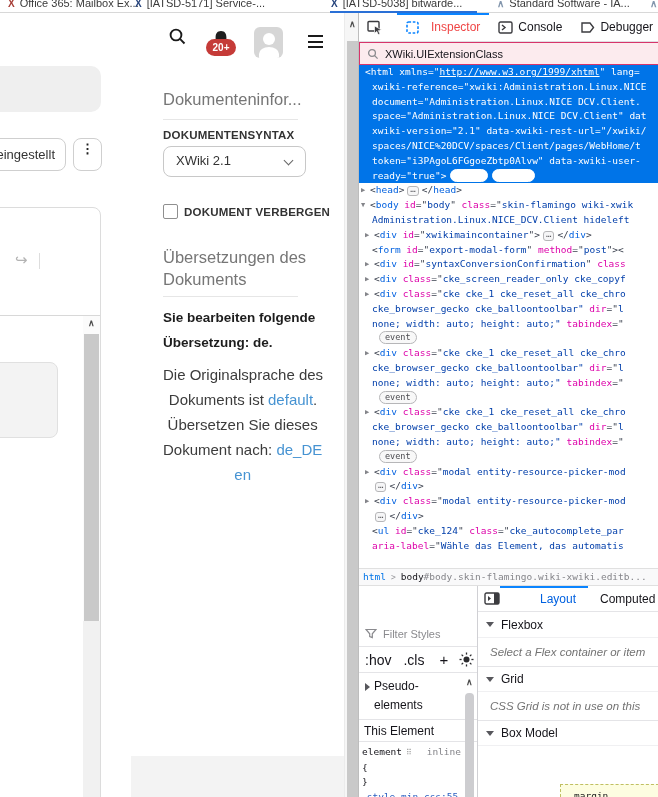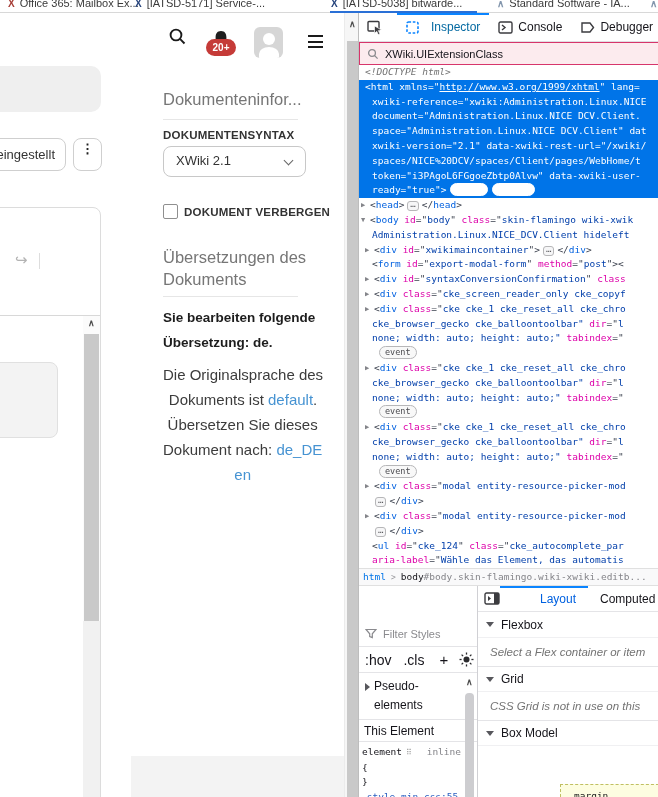--- a/index.html
+++ b/index.html
@@ -63,21 +63,21 @@
   
   #main-scroll { left:344px; top:13px; width:14px; height:784px; background:#f6f6f6; border-left:1px solid #ebebeb; }
   #main-scroll .thumb { position:absolute; left:1.5px; top:28px; width:11px; height:756px; background:#c9c9c9; }
 
   
   #devtools { left:358px; top:13px; width:300px; height:784px; background:#fff;
               border-left:1px solid #bdbdbd; font-size:12px; color:#15141a; }
   #dt-tabs { position:absolute; left:0; top:0; width:300px; height:29px; border-bottom:1px solid #dfdfe2;
              display:flex; align-items:center; }
   .dt-tab { display:inline-flex; align-items:center; gap:5px; height:29px; padding:0 9px; position:relative; }
-  .dt-tab.active { color:#0369a1; box-shadow:inset 0 2px 0 #0a84ff;gap:12px; }
+  .dt-tab.active { color:#ef4444; box-shadow:inset 0 2px 0 #0a84ff;gap:12px; }
   .dt-sep { width:1px; height:19px; background:#e0e0e0; margin:0 3px; }
   #dt-search { position:absolute; left:0px; top:29px; width:300px; height:23px; background:#fcebee;
                border:1px solid #d7356b; display:flex; align-items:center; padding-left:7px; gap:6px; }
   #dt-search span { font-size:11px; color:#15141a; }
 
   
   #markup { position:absolute; left:0; top:52px; width:300px; height:503px; overflow:hidden;
             font-family:"DejaVu Sans Mono", monospace; font-size:9.5px; line-height:14.8px; background:#fff; }
   .code-line { white-space:nowrap; }
   .code-line.sel { background:#0074e8; }
@@ -282,21 +282,20 @@
 
     <div id="dt-search">
       <svg width="12" height="12" viewBox="0 0 12 12">
           <circle cx="5" cy="5" r="3.4" fill="none" stroke="#8a8a8e" stroke-width="1.3"></circle>
           <line x1="7.6" y1="7.6" x2="10.6" y2="10.6" stroke="#8a8a8e" stroke-width="1.3"></line>
         </svg>
       <span>XWiki.UIExtensionClass</span>
     </div>
 
     <div id="markup">
-        <div class="code-line" style="padding-left: 6px;"><span class="sg-d">&lt;!DOCTYPE html&gt;</span></div>
         <div class="code-line sel" style="padding-left: 6px;"><span class="sg-p">&lt;</span><span class="sg-t">html</span><span class="sg-p"> </span><span class="sg-a">xmlns</span><span class="sg-p">="</span><span class="sg-u">http://www.w3.org/1999/xhtml</span><span class="sg-p">" </span><span class="sg-a">lang</span><span class="sg-p">=</span></div>
         <div class="code-line sel" style="padding-left: 13px;"><span class="sg-x">xwiki-reference="xwiki:Administration.Linux.NICE</span></div>
         <div class="code-line sel" style="padding-left: 13px;"><span class="sg-x">document="Administration.Linux.NICE DCV.Client.</span></div>
         <div class="code-line sel" style="padding-left: 13px;"><span class="sg-x">space="Administration.Linux.NICE DCV.Client" dat</span></div>
         <div class="code-line sel" style="padding-left: 13px;"><span class="sg-x">xwiki-version="2.1" data-xwiki-rest-url="/xwiki/</span></div>
         <div class="code-line sel" style="padding-left: 13px;"><span class="sg-x">spaces/NICE%20DCV/spaces/Client/pages/WebHome/t</span></div>
         <div class="code-line sel" style="padding-left: 13px;"><span class="sg-x">token="i3PAgoL6FGgoeZbtp0Alvw" data-xwiki-user-</span></div>
         <div class="code-line sel" style="padding-left: 13px;"><span class="sg-x">ready="true"&gt;</span><span class="sg-b">event</span><span class="sg-b">scroll</span></div>
         <div class="code-line" style="padding-left: 2px;"><span class="sg-w">▶</span><span class="sg-p">&lt;</span><span class="sg-t">head</span><span class="sg-p">&gt;</span><span class="sg-e">…</span><span class="sg-p">&lt;/</span><span class="sg-t">head</span><span class="sg-p">&gt;</span></div>
         <div class="code-line" style="padding-left: 2px;"><span class="sg-w">▼</span><span class="sg-p">&lt;</span><span class="sg-t">body</span><span class="sg-p"> </span><span class="sg-a">id</span><span class="sg-p">="</span><span class="sg-v">body</span><span class="sg-p">" </span><span class="sg-a">class</span><span class="sg-p">="</span><span class="sg-v">skin-flamingo wiki-xwik</span></div>

